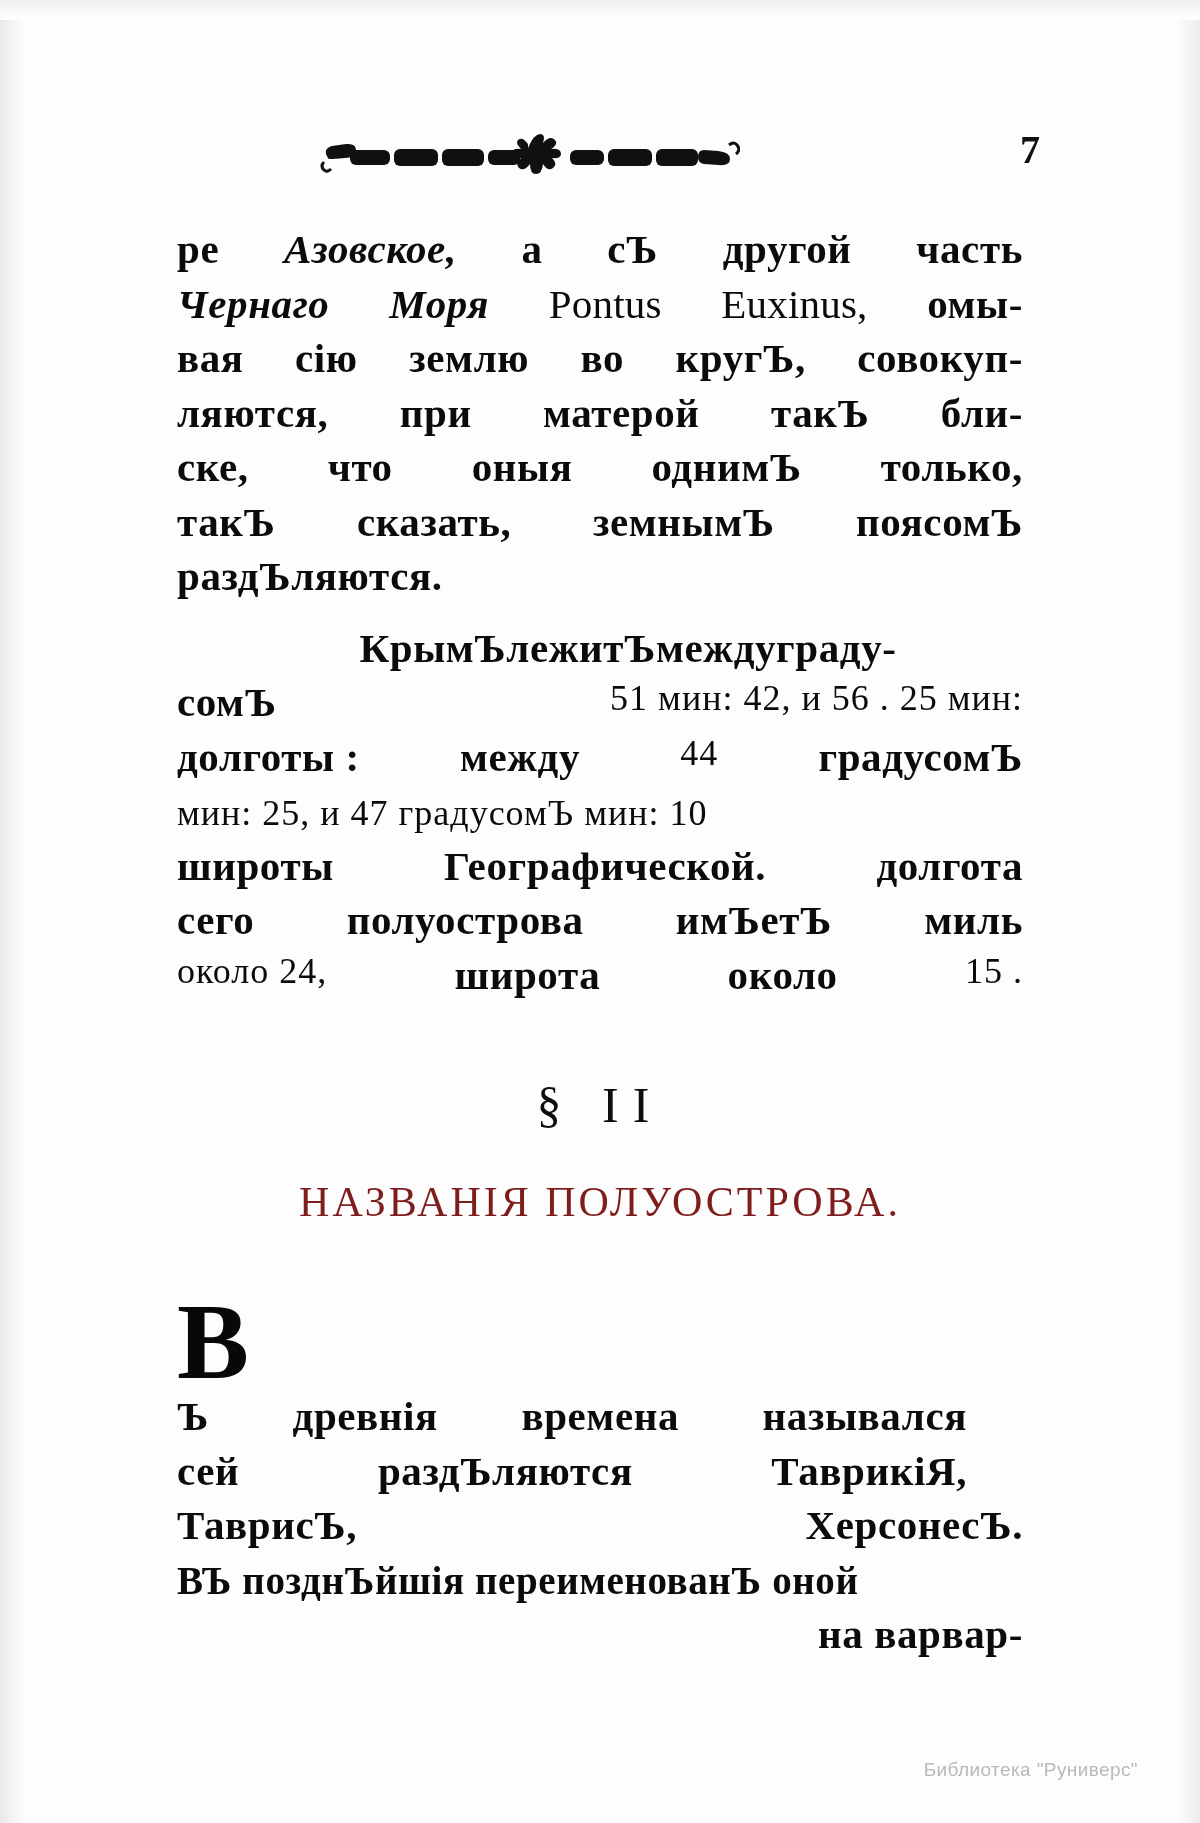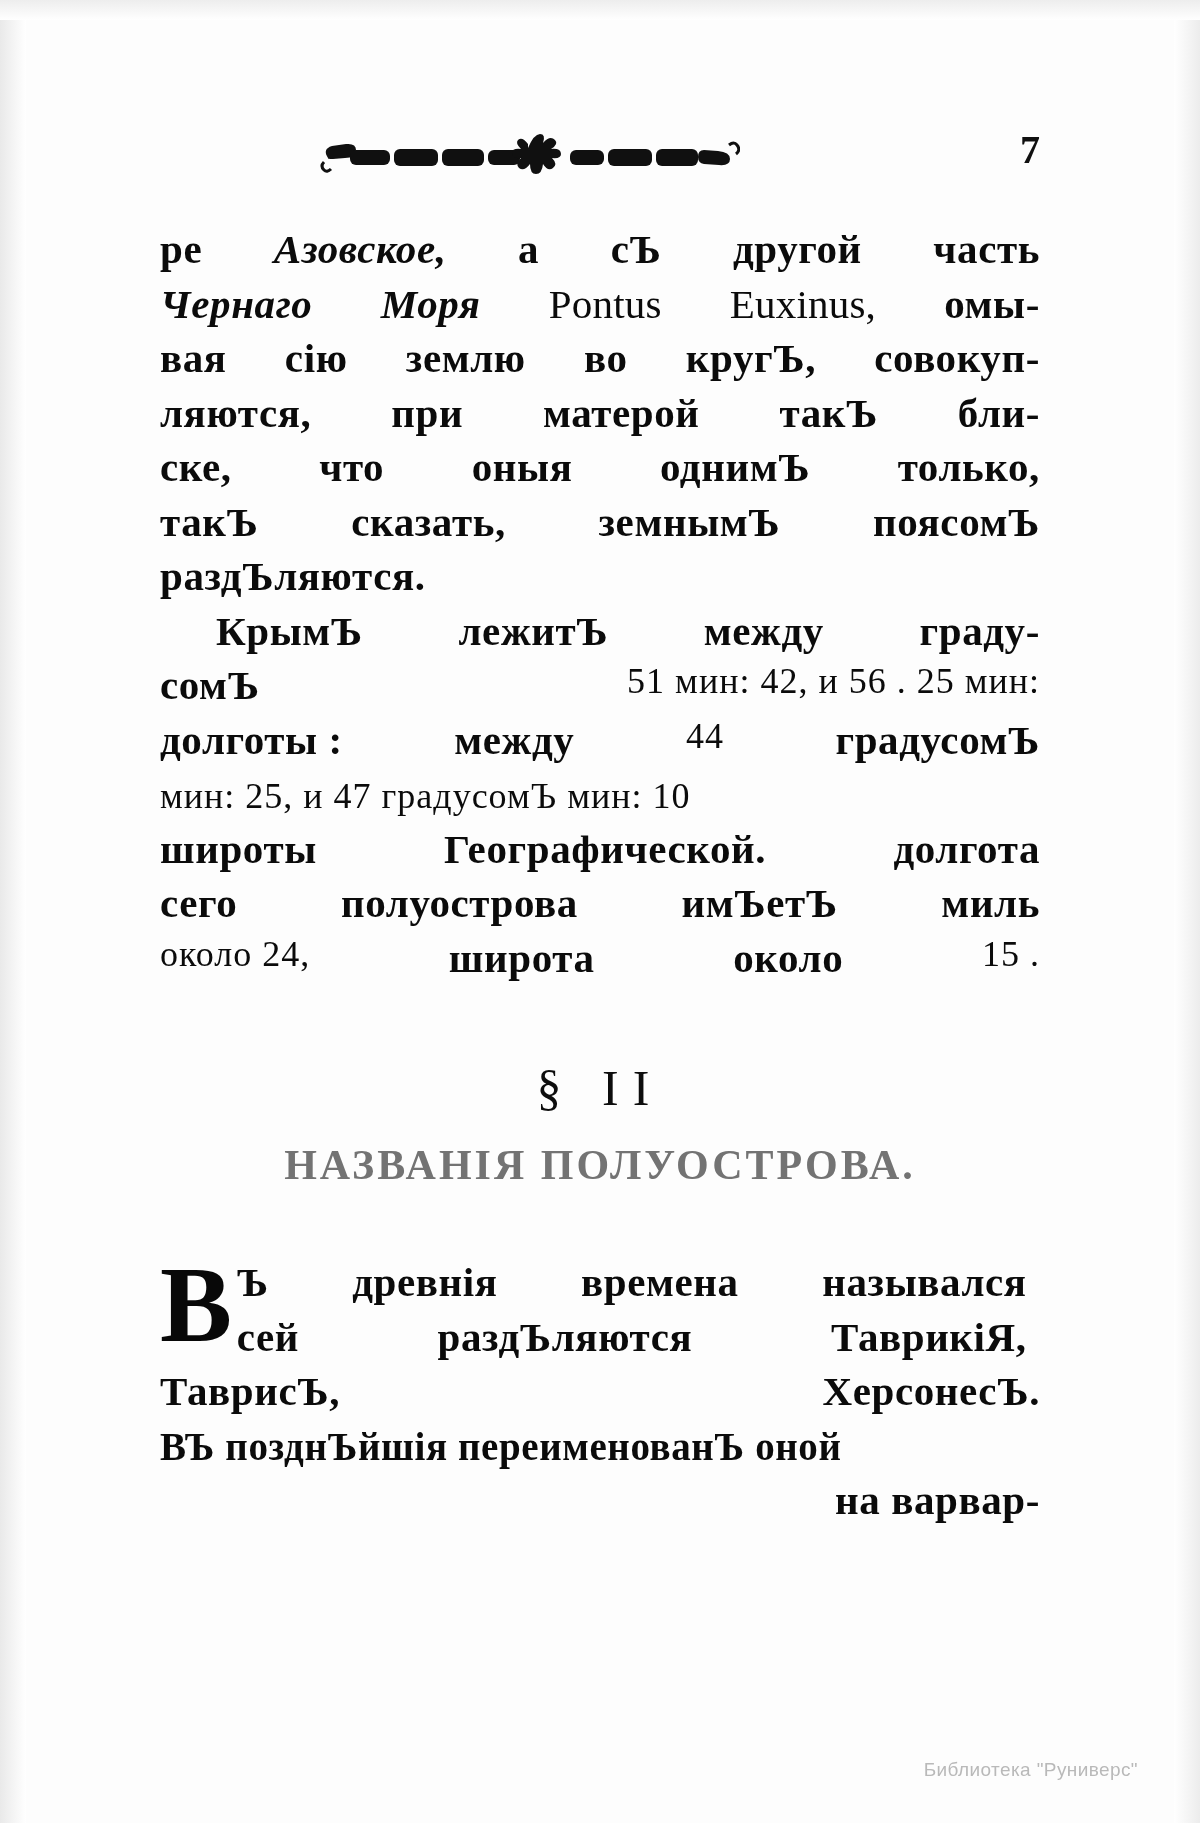--- a/index.html
+++ b/index.html
@@ -73,21 +73,21 @@
 
   
   .para {
     font-family: "Liberation Serif", serif;
     font-size: 41px;
     font-weight: 700;
     line-height: 1.33;
     letter-spacing: 0.6px;
     text-align: justify;
     color: #0b0b0b;
-    margin: 0;
+    margin: 17px;
   }
   .para.first {
     margin-top: 22px;
   }
   .para .lat {
     font-weight: 400;
     letter-spacing: 0.2px;
   }
   .para .ital {
     font-style: italic;
@@ -113,27 +113,27 @@
   
   .section-mark {
     margin-top: 74px;
     text-align: center;
     font-family: "Liberation Serif", serif;
     font-size: 50px;
     font-weight: 400;
     letter-spacing: 14px;
   }
   .section-title {
-    margin-top: 24px;
+    margin-top: 44px;
     text-align: center;
     font-family: "Liberation Serif", serif;
     font-size: 42px;
-    font-weight: 700;
+    font-weight: 400;
     letter-spacing: 3px;
-    color: #737373;
+    color: #7f1d1d;
   }
 
   
   .dropcap-para {
     margin-top: 66px;
     position: relative;
   }
   .dropcap {
     float: left;
     font-family: "Liberation Serif", serif;
@@ -237,21 +237,21 @@
         <span>сказать,</span>
         <span>земнымЪ</span>
         <span>поясомЪ</span>
       </span>
       <span class="line">
         <span>раздЪляются.</span>
       </span>
     </div>
 
     <div class="para">
-      <span class="line justify" style="padding-left:56px;">
+      <span class="line justify" style="padding-left:56px;justify-content:center;">
         <span>КрымЪ</span>
         <span>лежитЪ</span>
         <span>между</span>
         <span>граду-</span>
       </span>
       <span class="line justify">
         <span>сомЪ</span>
         <span class="num">51 мин: 42, и 56 . 25 мин:</span>
       </span>
       <span class="line justify">

